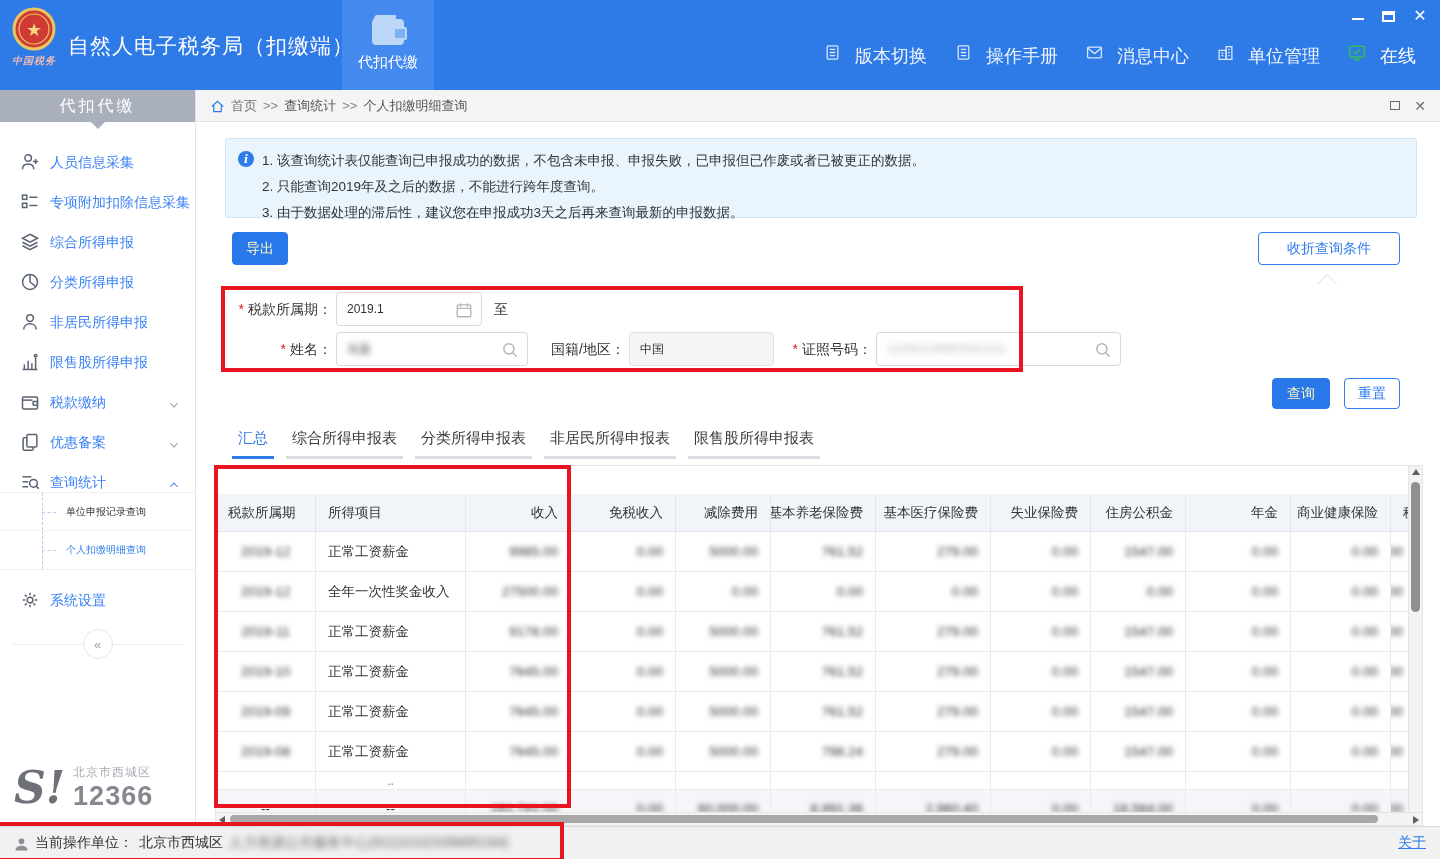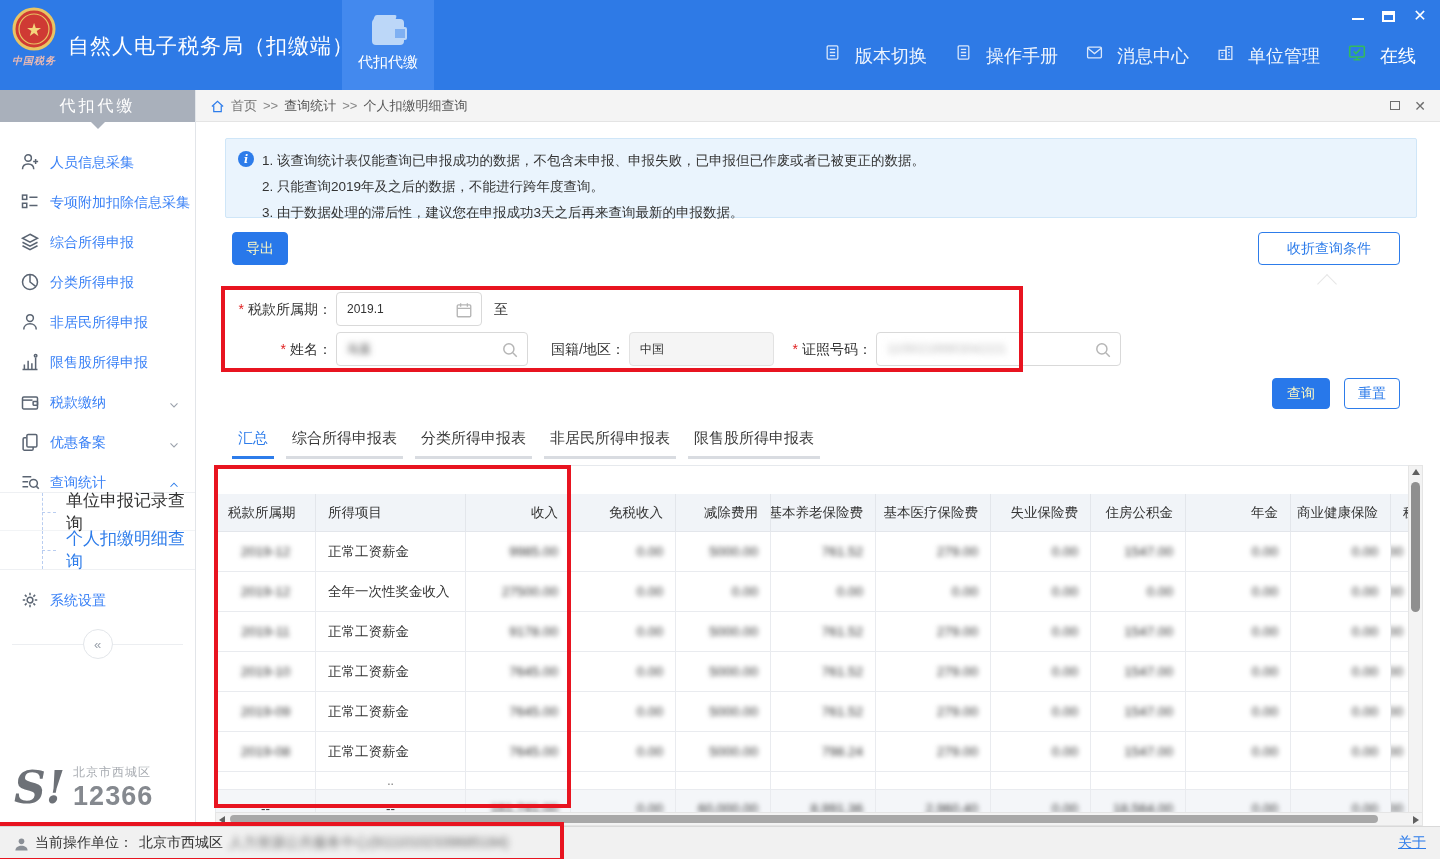--- a/index.html
+++ b/index.html
@@ -31,21 +31,21 @@
   #sidebar { position:absolute; left:0; top:90px; width:196px; height:736px; background:#fff; border-right:1px solid #e2e5e9; }
   .side-head { height:32px; background:#a9b0bb; color:#fff; font-size:16px; letter-spacing:3px; display:flex; align-items:center; justify-content:center; position:relative; }
   .side-head:after { content:""; position:absolute; left:50%; bottom:-7px; margin-left:-8px; border-left:8px solid transparent; border-right:8px solid transparent; border-top:8px solid #a9b0bb; }
   #side-nav { margin-top:10px; }
   .side-item { height:40px; display:flex; align-items:flex-end; padding:0 14px 0 20px; cursor:pointer; color:#3b82f6; }
   .side-item .s-icon { width:20px; height:20px; color:#5a6472; margin-right:10px; flex:0 0 20px; }
   .side-item .s-label { flex:1; font-size:14px; white-space:nowrap; }
   .side-item .s-chev { color:#9aa1ab; width:14px; height:14px; }
   .side-item.expanded .s-chev { color:#2d7cea; }
   .side-sub { border-top:1px solid #eef0f3; border-bottom:1px solid #eef0f3; }
-  .sub-item { height:38px; display:flex; align-items:center; padding-left:66px; font-size:17px; color:#333; cursor:pointer; position:relative; border-bottom:1px solid #f2f4f6; }
+  .sub-item { height:38px; display:flex; align-items:center; padding-left:66px; font-size:10px; color:#333; cursor:pointer; position:relative; border-bottom:1px solid #f2f4f6; }
   .sub-item:last-child { border-bottom:none; }
   .sub-item:before { content:""; position:absolute; left:42px; top:0; bottom:0; border-left:1px dashed #b9cdf0; }
   .sub-item:after { content:""; position:absolute; left:42px; top:50%; width:14px; border-top:1px dashed #b9cdf0; }
   .sub-item.active { color:#2d7cea; }
   .collapse-row { position:relative; height:40px; margin-top:14px; }
   .collapse-row .line { position:absolute; left:12px; right:12px; top:50%; border-top:1px solid #eceef1; }
   .collapse-btn { position:absolute; left:50%; top:50%; transform:translate(-50%,-50%); width:30px; height:30px; border:1px solid #e3e6ea; border-radius:50%; background:#fff; color:#9aa1ab; font-size:13px; display:flex; align-items:center; justify-content:center; cursor:pointer; }
   .hotline { position:absolute; left:14px; bottom:14px; display:flex; align-items:center; gap:8px; color:#8f9399; }
   .hotline-mark { font-size:44px; font-weight:bold; font-style:italic; color:#6d7177; line-height:40px; font-family:"DejaVu Serif",serif; }
   .hotline-label { font-size:12px; color:#a7abb1; letter-spacing:1px; }

